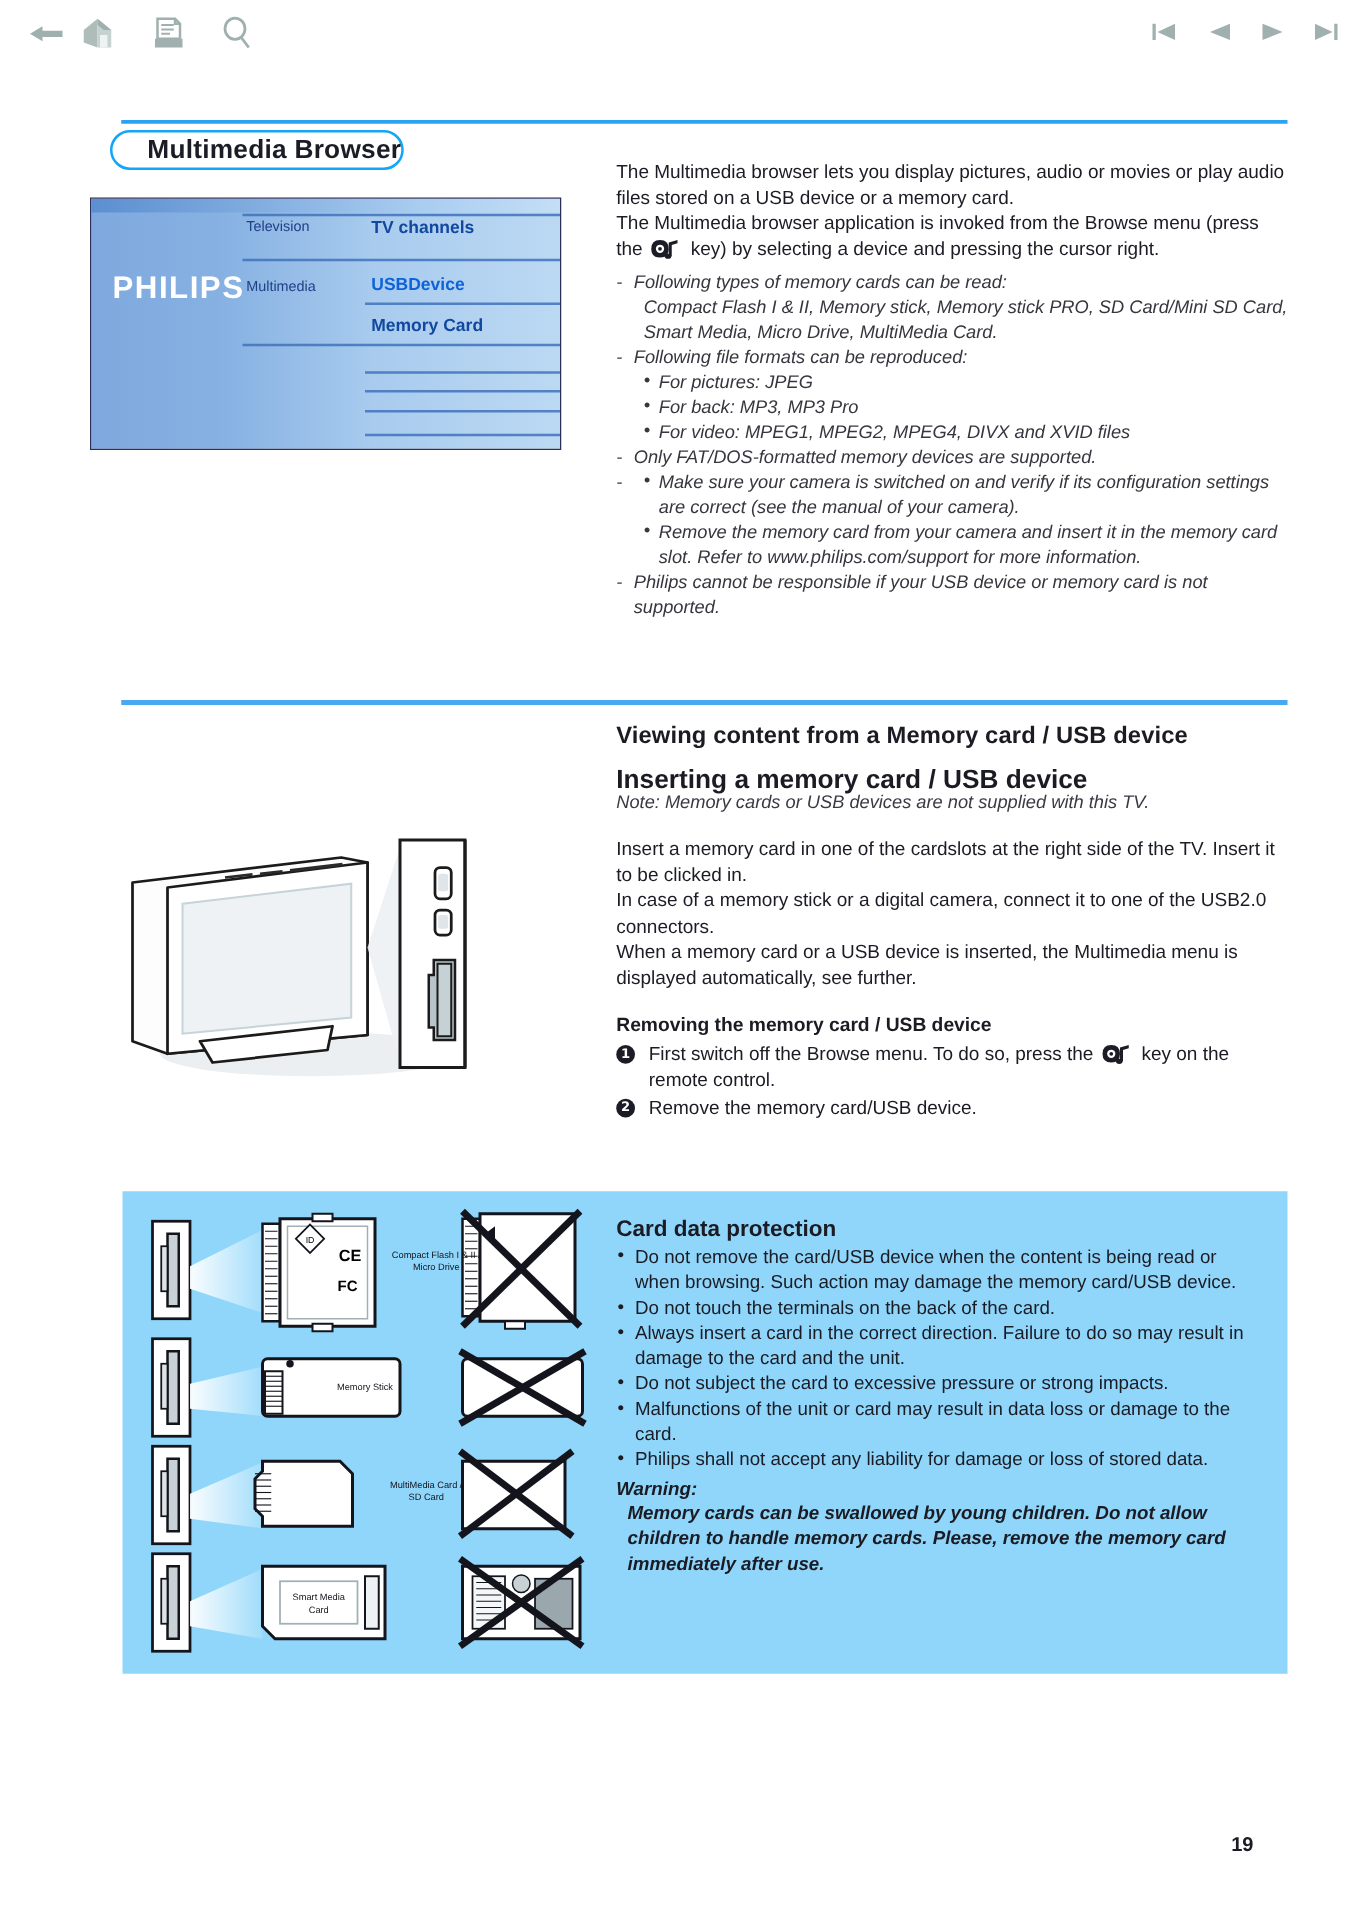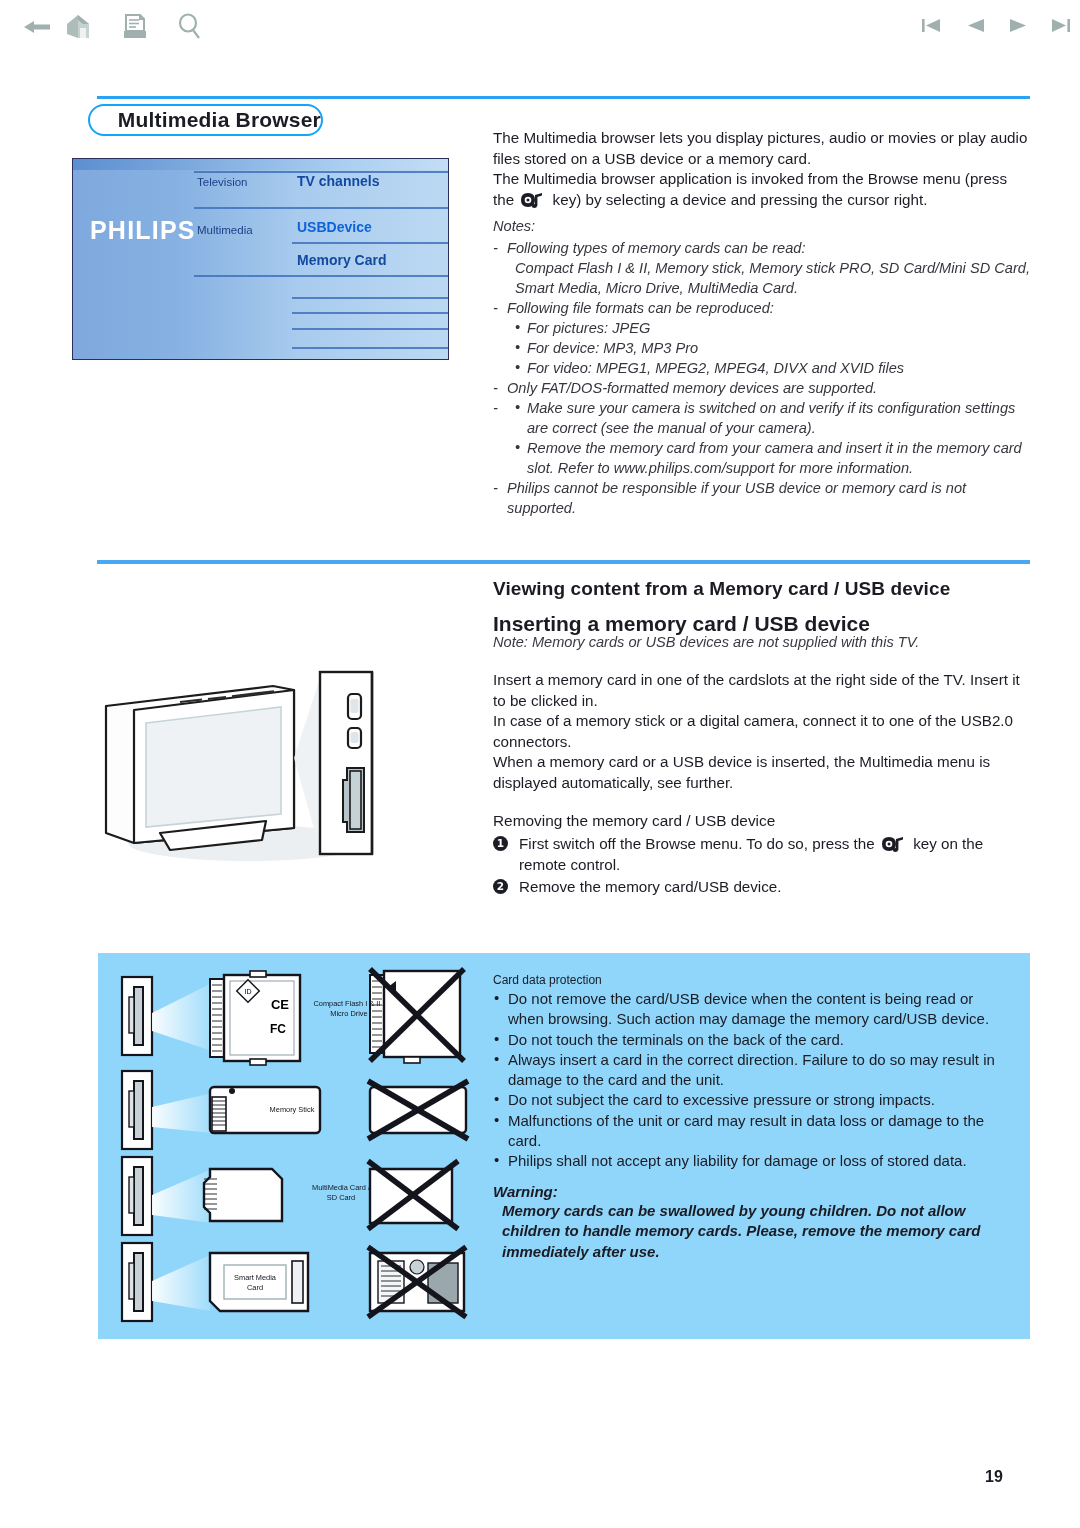--- a/index.html
+++ b/index.html
@@ -92,21 +92,21 @@
   #notes .sub li .bull { position:absolute; left:0; top:-1px; }
 
   
   #sec-head {
     position:absolute; left:493px; top:578px;
     font-size:19px; font-weight:bold; letter-spacing:.1px;
   }
   #sub-head-1 { position:absolute; left:493px; top:612px; font-size:21px; font-weight:bold; }
   #note-tv { position:absolute; left:493px; top:634px; font-size:14.6px; font-style:italic; color:#3a3a44; }
   #para-insert { position:absolute; left:493px; top:670px; width:537px; }
-  #sub-head-2 { position:absolute; left:493px; top:812px; font-size:15.4px; font-weight:normal; }
+  #sub-head-2 { position:absolute; left:493px; top:812px; font-size:15.4px; font-weight:bold; }
   #steps { position:absolute; left:493px; top:834px; width:537px; }
   .step { position:relative; padding-left:26px; margin-bottom:2px; font-size:15.2px; line-height:20.5px; }
   .step .num {
     position:absolute; left:0; top:2px;
     width:15px; height:15px; border-radius:50%;
     background:#1c1c26; color:#fff;
     font-size:10.5px; font-weight:bold;
     display:flex; align-items:center; justify-content:center;
     font-family:"DejaVu Sans", sans-serif;
   }
@@ -115,21 +115,21 @@
   .browsekey { display:inline-block; position:relative; width:30px; height:13px; vertical-align:-2px; }
   .browsekey svg { position:absolute; left:0; top:-4px; }
 
   
   #blue-panel{
     position:absolute; left:98px; top:953px;
     width:932px; height:386px;
     background:#8fd6fa;
   }
   #card-protection { position:absolute; left:395px; top:20px; width:520px; }
-  #card-protection h3 { margin:0 0 2px 0; font-size:12px; font-weight:normal; }
+  #card-protection h3 { margin:0 0 2px 0; font-size:18px; font-weight:bold; }
   #card-protection ul { list-style:none; margin:0; padding:0; }
   #card-protection li { position:relative; padding-left:15px; font-size:15px; line-height:20.3px; margin:0; }
   #card-protection li .bull { position:absolute; left:1px; top:-1px; }
   #warning { position:absolute; left:395px; top:230px; width:520px; font-style:italic; }
   #warning .wtitle { font-weight:bold; font-size:15px; margin-bottom:1px; }
   #warning .wbody { font-weight:bold; font-size:15px; line-height:20.3px; padding-left:9px; }
 
   
   #card-diagram { position:absolute; left:14px; top:8px; width:370px; height:370px; }
   .cardlabel { position:absolute; font-size:7.4px; line-height:9.5px; text-align:center; color:#14141c; }
@@ -243,40 +243,39 @@
         <circle cx="10" cy="10" r="1.5" fill="#1c1c26"></circle>
         <path d="M17 16 L17 5 L24 3 L24 5.5 L19.4 7 L19.4 16 Z" fill="#1c1c26"></path>
         <ellipse cx="16.4" cy="16" rx="2.6" ry="2.1" fill="#1c1c26"></ellipse>
       </svg>
     </span>
     <span>key) by selecting a device and pressing the cursor right.</span>
   </p>
 </div>
 
 <div class="col-right" id="notes">
-  <p class="nhead">Notes:</p>
   <ul>
     <li>
       <span class="dash">-</span>
       <span>Following types of memory cards can be read:</span>
     </li>
     <li class="cont">Compact Flash I &amp; II, Memory stick, Memory stick PRO, SD Card/Mini SD Card, Smart Media, Micro Drive, MultiMedia Card.</li>
 
     <li>
       <span class="dash">-</span>
       <span>Following file formats can be reproduced:</span>
     </li>
     <ul class="sub">
       <li>
         <span class="bull">•</span>
         <span>For pictures: JPEG</span>
       </li>
       <li>
         <span class="bull">•</span>
-        <span>For device: MP3, MP3 Pro</span>
+        <span>For back: MP3, MP3 Pro</span>
       </li>
       <li>
         <span class="bull">•</span>
         <span>For video: MPEG1, MPEG2, MPEG4, DIVX and XVID files</span>
       </li>
     </ul>
 
     <li>
       <span class="dash">-</span>
       <span>Only FAT/DOS-formatted memory devices are supported.</span>

